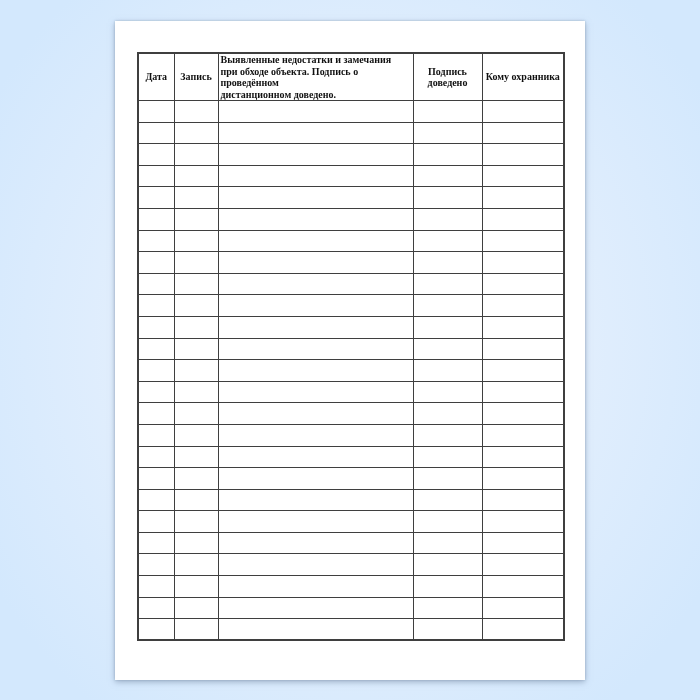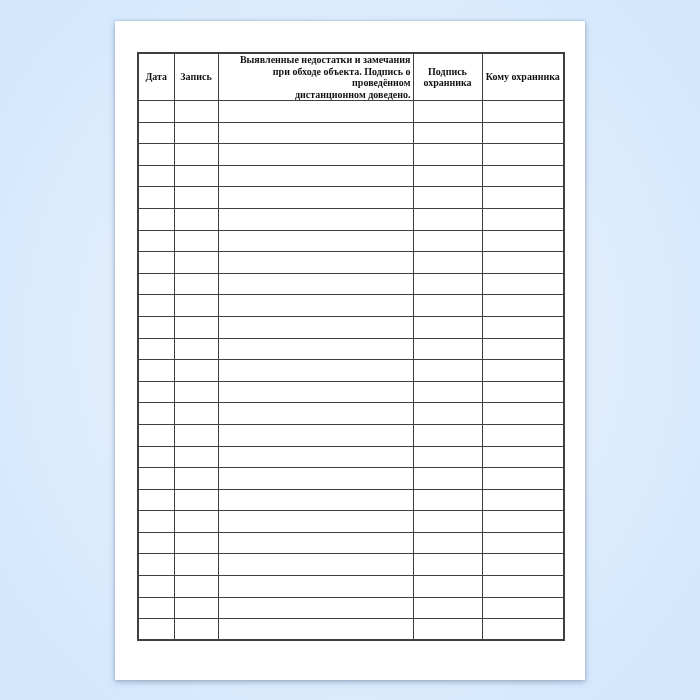--- a/index.html
+++ b/index.html
@@ -57,21 +57,21 @@
   col.c-who   { width: 82px; }
   thead tr { height: 36px; }
   thead th {
     font-weight: bold;
     font-size: 10px;
     line-height: 11.5px;
     color: var(--text);
     text-align: center;
   }
   th.remarks-header {
-    text-align: right;
+    text-align: left;
     padding-left: 5px;
     padding-right: 4px;
   }
   th.remarks-header .hline { display: block; }
   tbody tr { height: 21.6px; }
   tbody td { background: #ffffff; }
 </style>
 </head>
 <body>
 
@@ -87,21 +87,21 @@
       </colgroup>
       <thead>
         <tr>
           <th>Дата</th>
           <th>Запись</th>
           <th class="remarks-header">
             <span class="hline">Выявленные недостатки и замечания</span>
             <span class="hline">при обходе объекта. Подпись о проведённом</span>
             <span class="hline">дистанционном доведено.</span>
           </th>
-          <th>Подпись охранника</th>
+          <th>Подпись доведено</th>
           <th>Кому охранника</th>
         </tr>
       </thead>
       <tbody id="table-body">
           <tr>
             <td></td>
             <td></td>
             <td></td>
             <td></td>
             <td></td>

